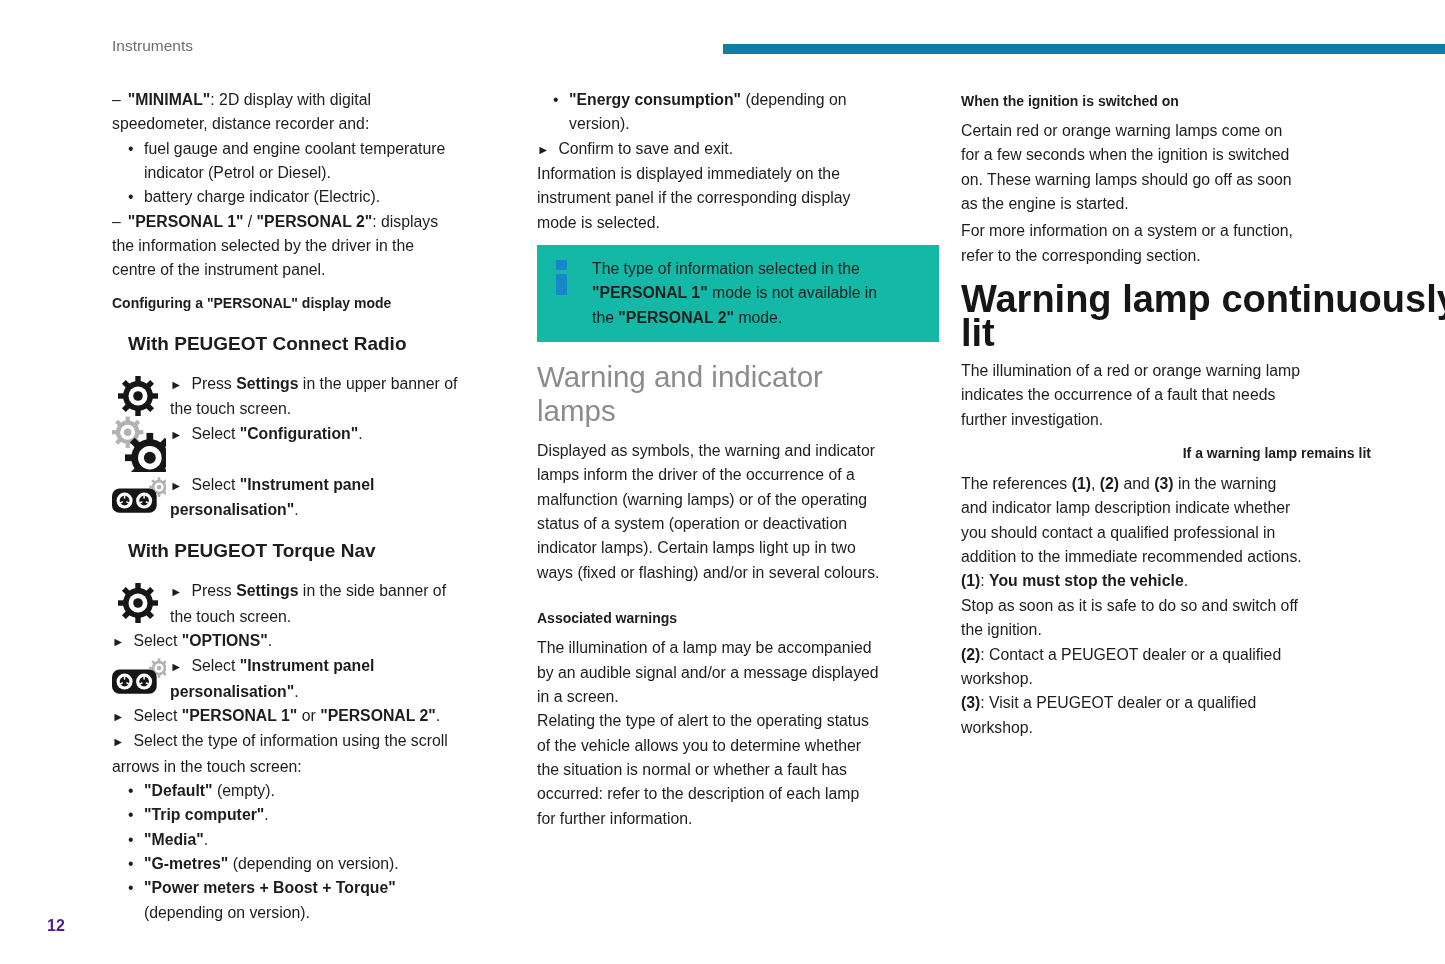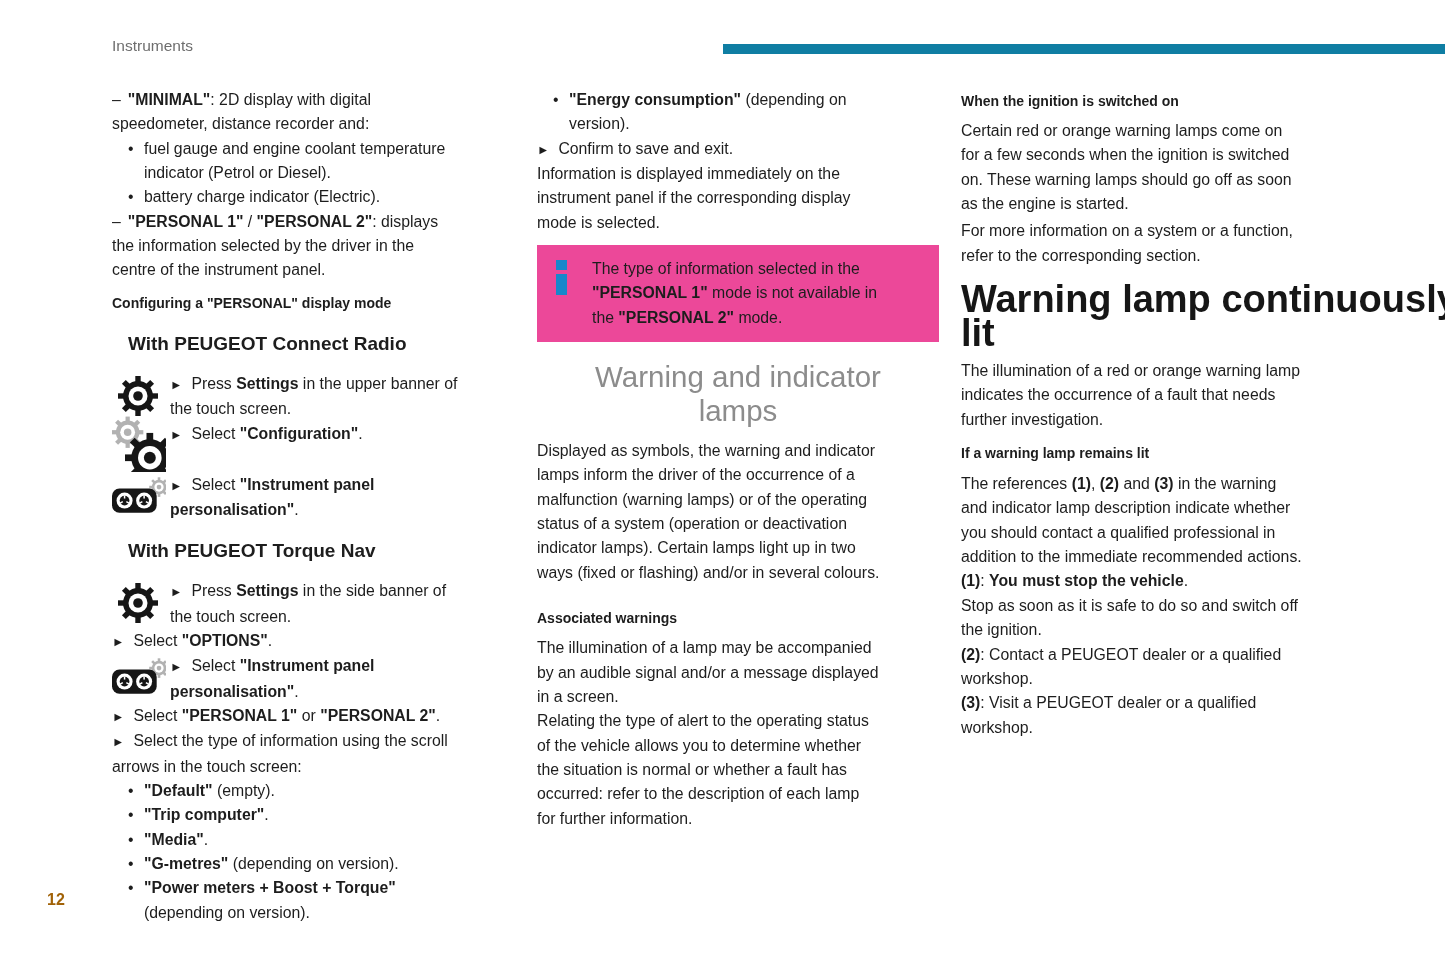--- a/index.html
+++ b/index.html
@@ -18,44 +18,44 @@
   p{margin:0;white-space:nowrap;}
   .b{font-weight:bold;}
   .dash{margin-right:7px;}
 
   ul{list-style:none;margin:0;padding:0;}
   li{position:relative;padding-left:32px;white-space:nowrap;}
   .blt{position:absolute;left:16px;}
 
   .h-md{font-size:14px;font-weight:bold;line-height:26px;margin:7px 0 5px;white-space:nowrap;}
   .h-sm{font-size:19px;font-weight:bold;line-height:24.35px;margin:16px;white-space:nowrap;}
-  .h-gray{font-size:29.5px;line-height:33.5px;font-weight:400;color:#8c8c8c;margin:18px 0 12px;white-space:nowrap;text-align:center;}
+  .h-gray{font-size:29.5px;line-height:33.5px;font-weight:400;color:#8c8c8c;margin:18px 0 12px;white-space:nowrap;}
   .h-dark{font-size:38px;line-height:34px;font-weight:bold;color:#161616;margin:14px 0 9px;white-space:nowrap;}
 
   .arrow{font-size:12.5px;margin-right:9px;}
 
   .step{position:relative;}
   .step > p{margin-left:58px;}
   .icon{position:absolute;display:block;}
   .icon-gear{left:6px;top:4px;width:40px;height:40px;color:#161616;}
   .icon-gears{left:0;top:-6px;width:54px;height:56px;}
   .icon-panel{left:0;top:2px;width:54px;height:40px;}
   .row-gears{margin-bottom:26px;}
 
-  .note{background:#ec4899;margin-top:10px;padding:12px 16px 12px;}
+  .note{background:#14b8a6;margin-top:10px;padding:12px 16px 12px;}
   .note p{white-space:nowrap;}
   .info-i{float:left;width:11px;height:50px;margin:3px 25px 0 3px;}
   .info-i .dot{display:block;width:11px;height:10px;background:#1787cb;margin-bottom:4px;}
   .info-i .bar{display:block;width:11px;height:21px;background:#1787cb;}
 
   .mt3{margin-top:3px;} .mt4{margin-top:4px;} .mt5{margin-top:5px;}
   .mt6{margin-top:6px;} .mt12{margin-top:20px;}
-  .h-remains{margin:8px 0 6px;}
-
-  .page-num{position:absolute;left:47px;top:891px;font-size:16px;font-weight:bold;color:#a16207;}
+  .h-remains{margin:8px 0 6px;text-align:right;}
+
+  .page-num{position:absolute;left:47px;top:917px;font-size:16px;font-weight:bold;color:#4c1d95;}
 </style>
 </head>
 <body>
 
 <svg width="0" height="0" style="position:absolute" aria-hidden="true">
   <defs>
     <symbol id="sym-gear" viewBox="0 0 40 40" overflow="visible">
       <g fill="currentColor">
         <rect x="17.3" y="0" width="5.4" height="8"></rect>
         <rect x="17.3" y="32" width="5.4" height="8"></rect>

